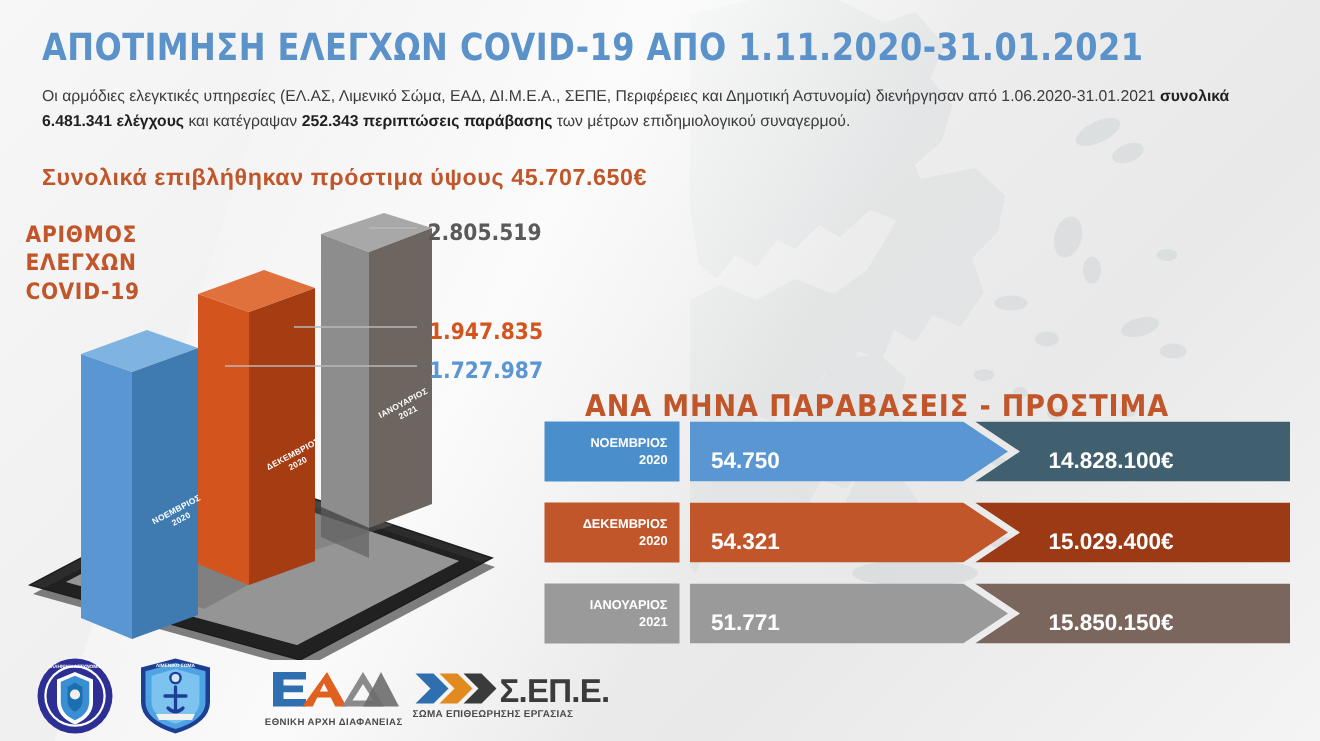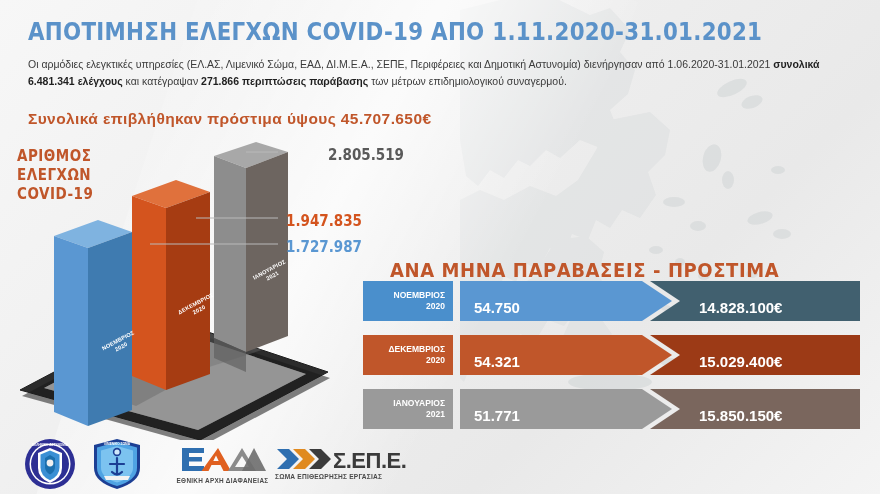--- a/index.html
+++ b/index.html
@@ -46,21 +46,21 @@
     position:absolute;left:17px;top:147px;
     font-size:15px;font-weight:bold;color:#c0562a;
     line-height:1.25;letter-spacing:.5px;
     font-family:"DejaVu Sans Condensed","Liberation Sans",sans-serif;
   }
   .chart-area{position:absolute;left:10px;top:140px;width:380px;height:300px;}
   .valnum{
     position:absolute;font-size:15px;font-weight:bold;white-space:nowrap;
     font-family:"DejaVu Sans Condensed","Liberation Sans",sans-serif;
   }
-  .v-gray{color:#5a5a5a;margin-left:43px;}
+  .v-gray{color:#5a5a5a;}
   .v-orange{color:#d4541e;}
   .v-blue{color:#5a97d2;}
   .barlabel{
     position:absolute;color:#fff;font-size:5.6px;font-weight:bold;
     letter-spacing:.2px;text-align:center;line-height:1.25;white-space:nowrap;
   }
   
   .table-title{
     position:absolute;left:390px;top:258px;
     font-size:20px;font-weight:bold;color:#c0562a;letter-spacing:.6px;
@@ -133,21 +133,21 @@
         <ellipse cx="318" cy="180" rx="7" ry="4"></ellipse>
         <ellipse cx="336" cy="296" rx="7" ry="4"></ellipse>
       </g>
     </svg>
   </div>
   <div class="streak"></div>
 
   <div class="title">ΑΠΟΤΙΜΗΣΗ ΕΛΕΓΧΩΝ COVID-19  ΑΠΟ 1.11.2020-31.01.2021</div>
 
   <div class="para">
-    <span>Οι αρμόδιες ελεγκτικές υπηρεσίες (ΕΛ.ΑΣ, Λιμενικό Σώμα, ΕΑΔ, ΔΙ.Μ.Ε.Α., ΣΕΠΕ, Περιφέρειες και Δημοτική Αστυνομία) διενήργησαν από 1.06.2020-31.01.2021 </span><b>συνολικά 6.481.341 ελέγχους</b><span> και κατέγραψαν </span><b>271.866 περιπτώσεις παράβασης</b><span> των μέτρων επιδημιολογικού συναγερμού.</span>
+    <span>Οι αρμόδιες ελεγκτικές υπηρεσίες (ΕΛ.ΑΣ, Λιμενικό Σώμα, ΕΑΔ, ΔΙ.Μ.Ε.Α., ΣΕΠΕ, Περιφέρειες και Δημοτική Αστυνομία) διενήργησαν από 1.06.2020-31.01.2021 </span><b>συνολικά 6.481.341 ελέγχους</b><span> και κατέγραψαν </span><b>252.343 περιπτώσεις παράβασης</b><span> των μέτρων επιδημιολογικού συναγερμού.</span>
   </div>
 
   <div class="fines">Συνολικά  επιβλήθηκαν  πρόστιμα  ύψους  45.707.650€</div>
 
   <div class="chart-caption">
     <div>ΑΡΙΘΜΟΣ</div>
     <div>ΕΛΕΓΧΩΝ</div>
     <div>COVID-19</div>
   </div>
 

